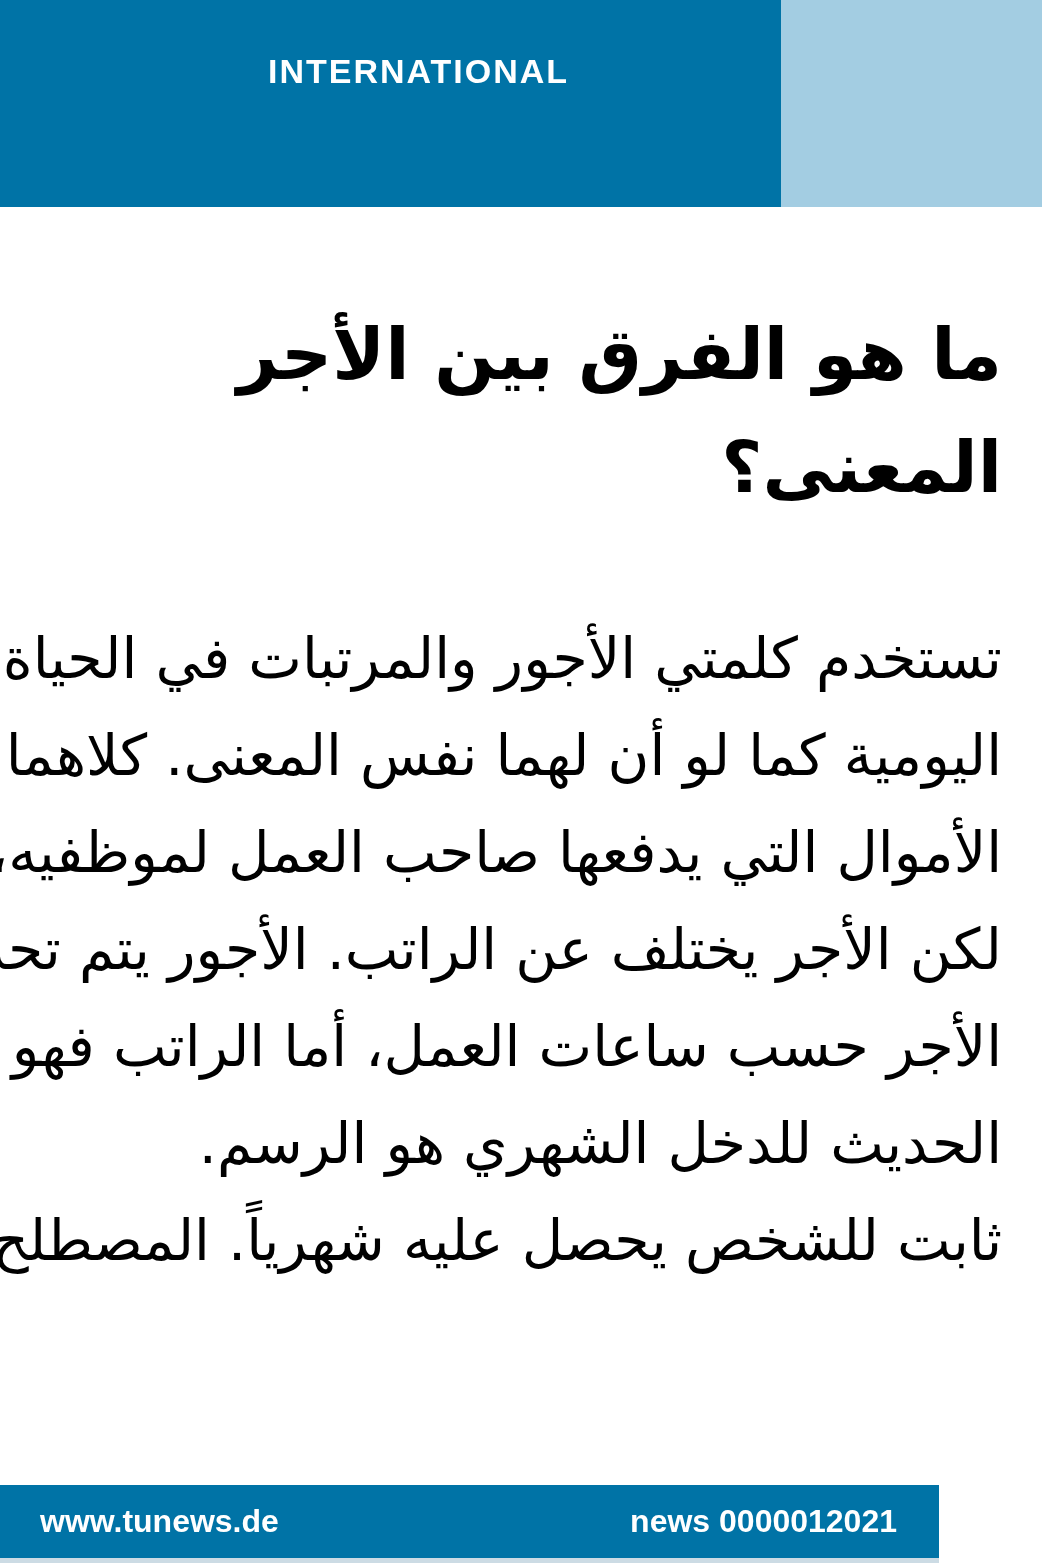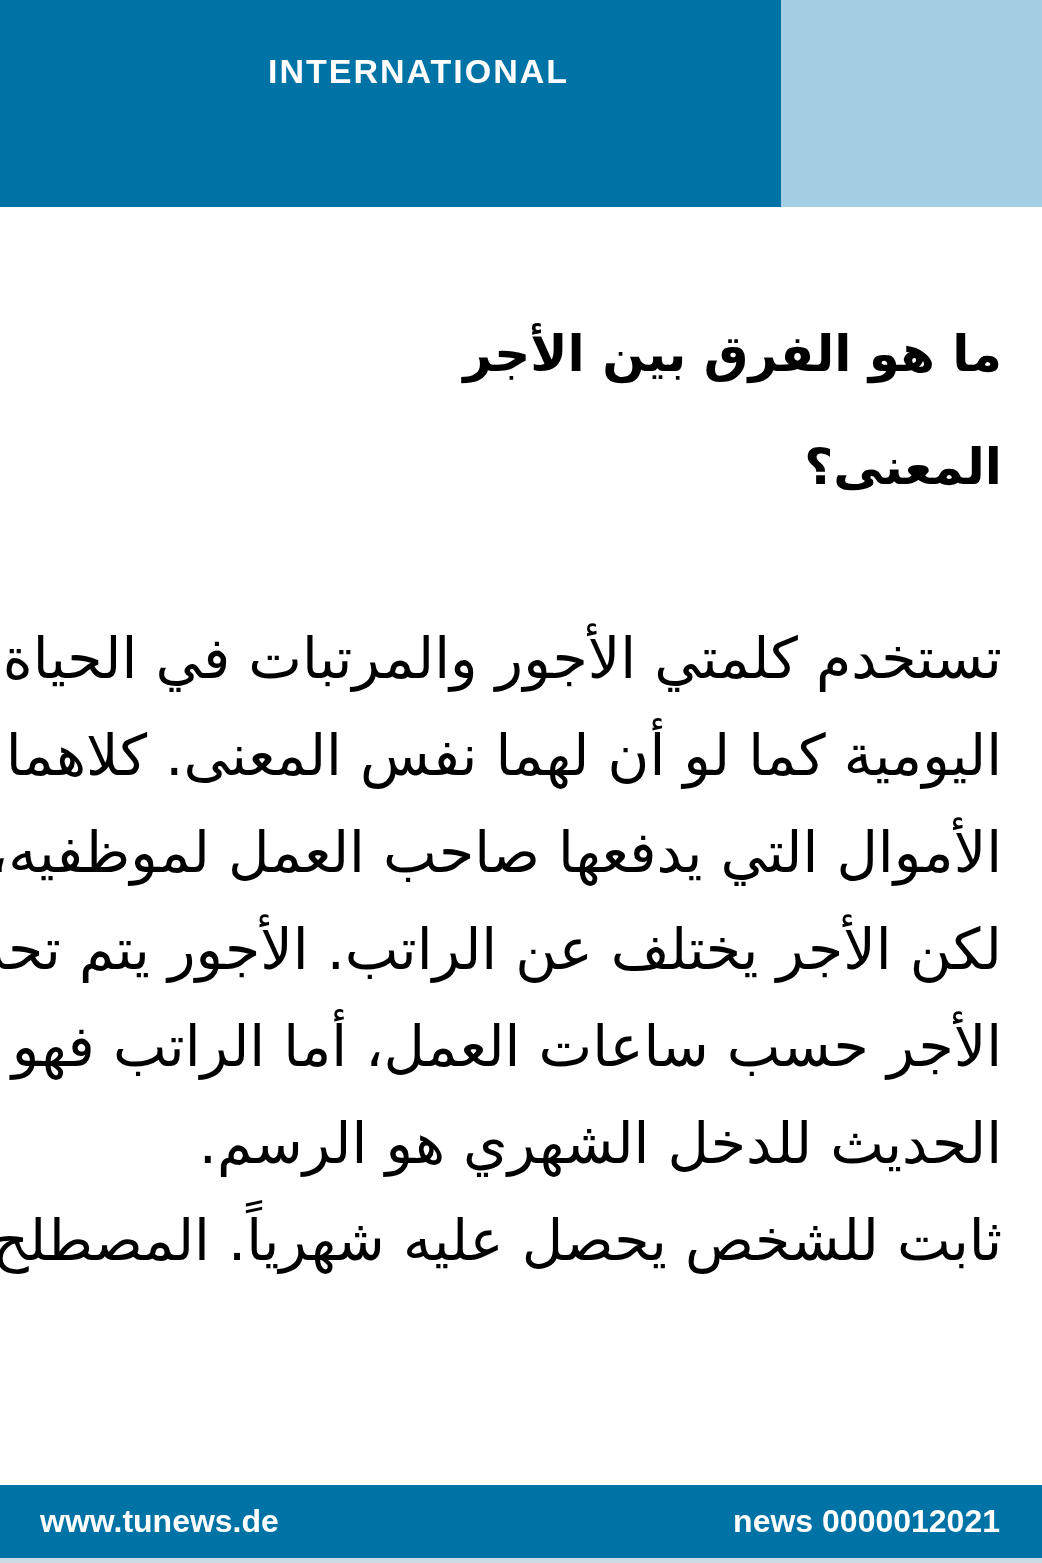--- a/index.html
+++ b/index.html
@@ -63,21 +63,21 @@
   .heading {
     position: absolute;
     top: 298px;
     left: 47px;
     right: 40px;
     direction: rtl;
     text-align: right;
     color: var(--ink);
     font-family: "DejaVu Sans", sans-serif;
     font-weight: bold;
-    font-size: 50px;
+    font-size: 71px;
     line-height: 113px;
   }
   .heading-line { white-space: nowrap; }
 
   .body-text {
     position: absolute;
     top: 610px;
     left: 0px;
     right: 40px;
     direction: rtl;
@@ -88,21 +88,21 @@
     line-height: 97px;
     padding-left: 32px;
   }
   .body-line { white-space: nowrap; }
 
   
   .footer {
     position: absolute;
     left: 0;
     top: 1485px;
-    width: 1042px;
+    width: 939px;
     height: 78px;
     background: var(--dark-blue);
     display: flex;
     align-items: center;
     justify-content: space-between;
     padding: 0 42px 6px 40px;
     color: #ffffff;
     font-weight: bold;
     font-size: 32px;
   }

